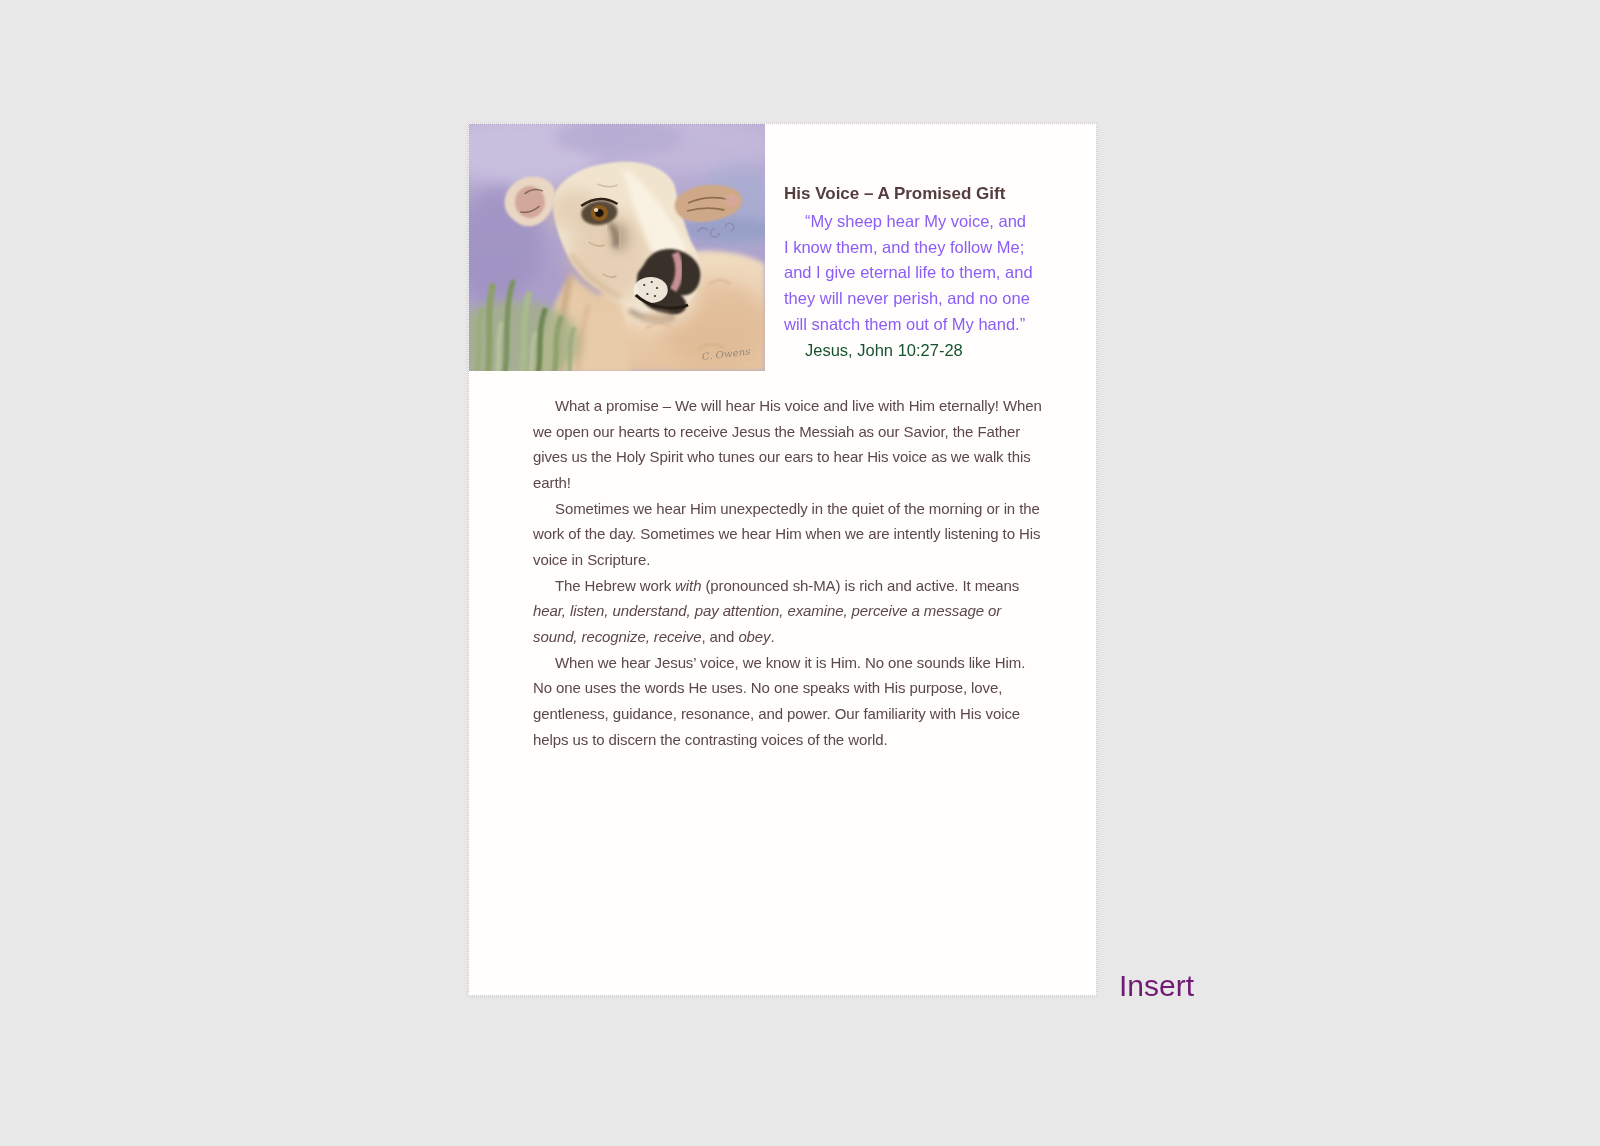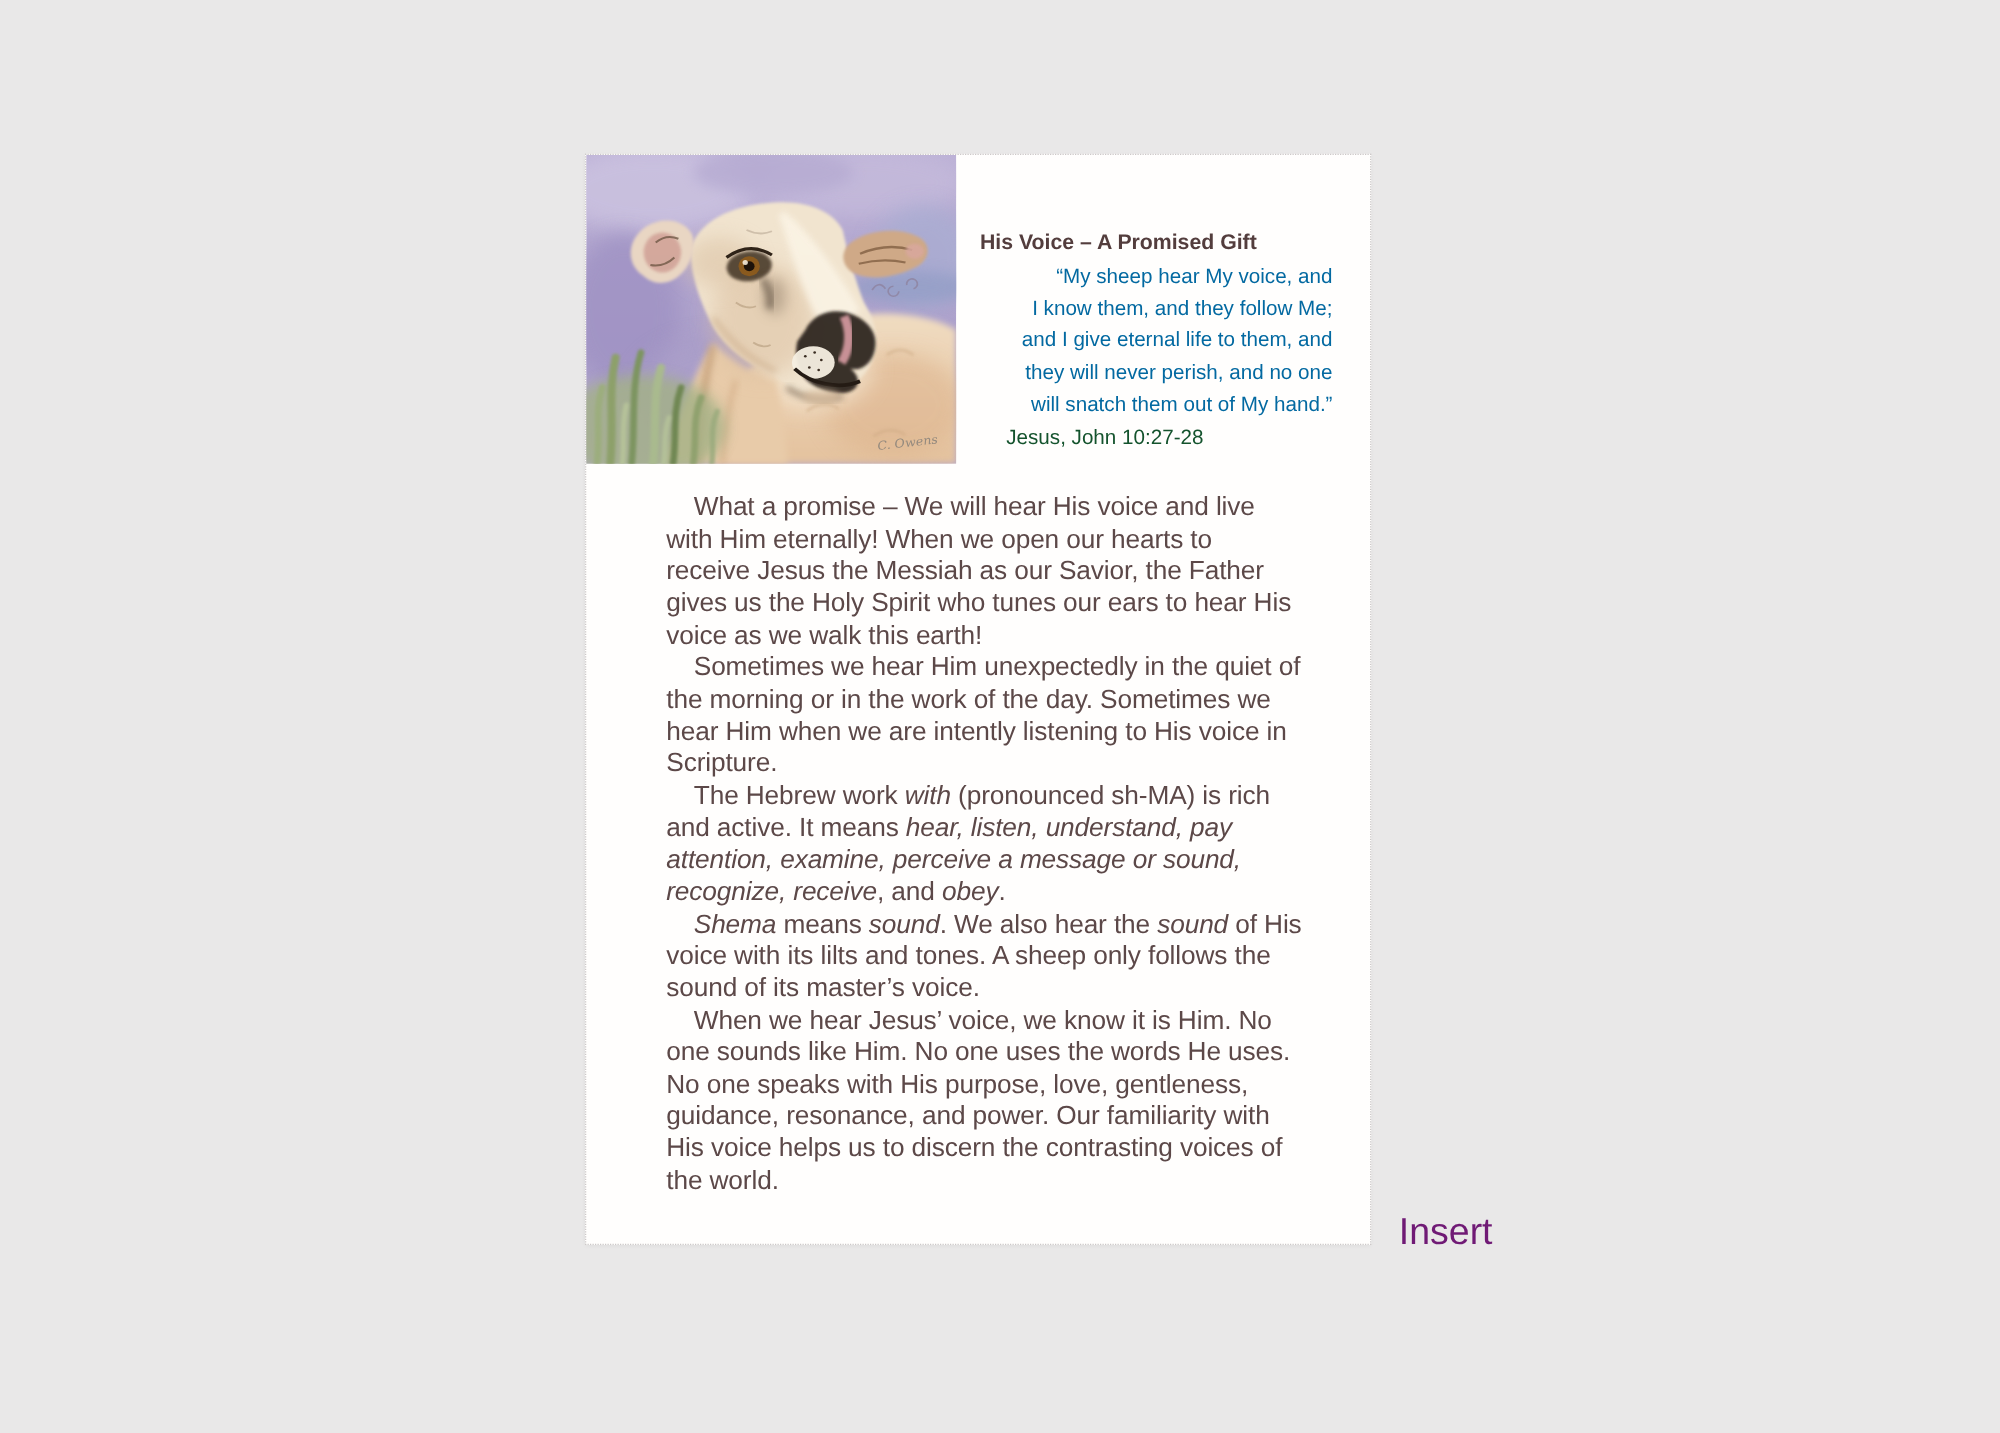--- a/index.html
+++ b/index.html
@@ -30,32 +30,31 @@
     position: absolute; left: 315px; top: 57px; width: 282px;
     color: #5b4848;
   }
   .card-title {
     font-size: 17px; font-weight: bold; color: #533d3d;
     line-height: 26px; margin: 0 0 2px 0;
     white-space: nowrap;
   }
   .quote-line {
     font-size: 16.5px; line-height: 25.7px; white-space: nowrap;
-    color: #0369a1;
-    text-align: right;
+    color: #8b5cf6;
   }
   .quote-line:first-child { text-indent: 21px; }
   .attribution {
     font-size: 16.5px; line-height: 25.7px; text-indent: 21px;
     color: #14532d; white-space: nowrap;
   }
 
   .body-block {
     position: absolute; left: 64px; top: 269px; width: 509px;
-    font-size: 21px; line-height: 25.65px; color: #5c4848;
+    font-size: 15px; line-height: 25.65px; color: #5c4848;
     letter-spacing: -0.1px;
   }
   .body-block p { margin: 0; text-indent: 22px; }
   .body-block .it { font-style: italic; }
 
   .insert-label {
     position: absolute; left: 1119px; top: 967px;
     font-size: 30px; line-height: 38px; color: #701a75;
   }
 </style>
@@ -189,21 +188,20 @@
           <div class="quote-line">they will never perish, and no one</div>
           <div class="quote-line">will snatch them out of My hand.”</div>
         </div>
       <div class="attribution">Jesus, John 10:27-28</div>
     </div>
 
     <div class="body-block">
         <p><span>What a promise – We will hear His voice and live with Him eternally! When we open our hearts to receive Jesus the Messiah as our Savior, the Father gives us the Holy Spirit who tunes our ears to hear His voice as we walk this earth!</span></p>
         <p><span>Sometimes we hear Him unexpectedly in the quiet of the morning or in the work of the day. Sometimes we hear Him when we are intently listening to His voice in Scripture.</span></p>
         <p><span>The Hebrew work </span><span class="it">with</span><span> (pronounced sh-MA) is rich and active. It means </span><span class="it">hear, listen, understand, pay attention, examine, perceive a message or sound, recognize, receive</span><span>, and </span><span class="it">obey</span><span>.</span></p>
-        <p><span class="it">Shema</span><span> means </span><span class="it">sound</span><span>. We also hear the </span><span class="it">sound</span><span> of His voice with its lilts and tones. A sheep only follows the sound of its master’s voice.</span></p>
         <p><span>When we hear Jesus’ voice, we know it is Him. No one sounds like Him. No one uses the words He uses. No one speaks with His purpose, love, gentleness, guidance, resonance, and power. Our familiarity with His voice helps us to discern the contrasting voices of the world.</span></p>
       </div>
 
   </div>
 
   <div class="insert-label">Insert</div>
 
 </div>
 
 </body></html>

